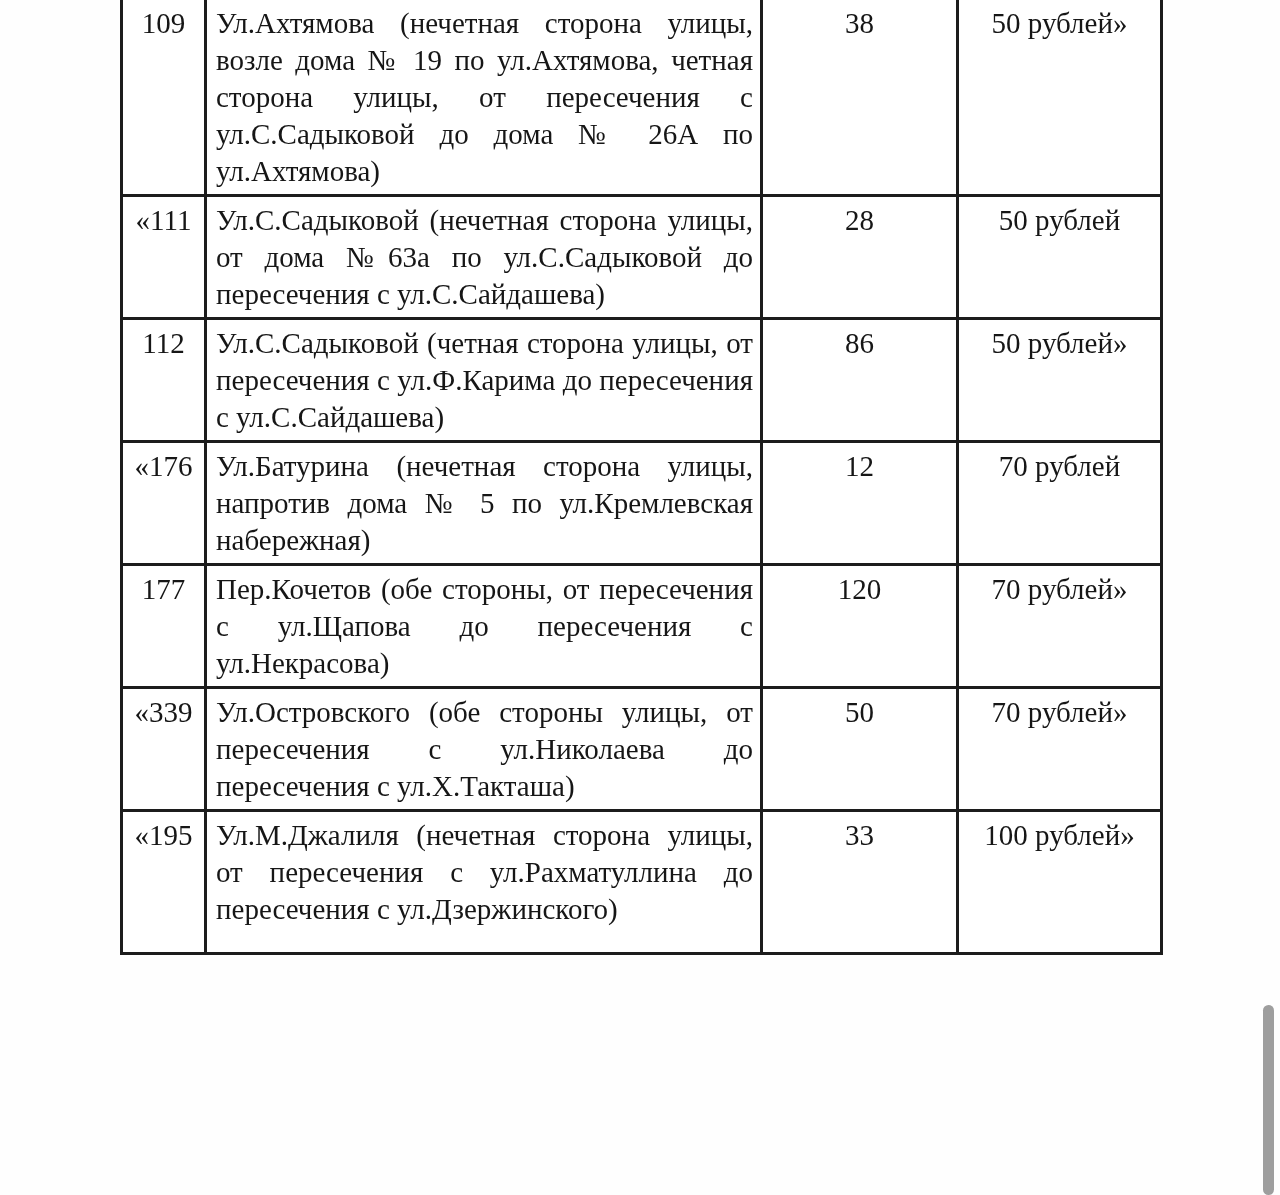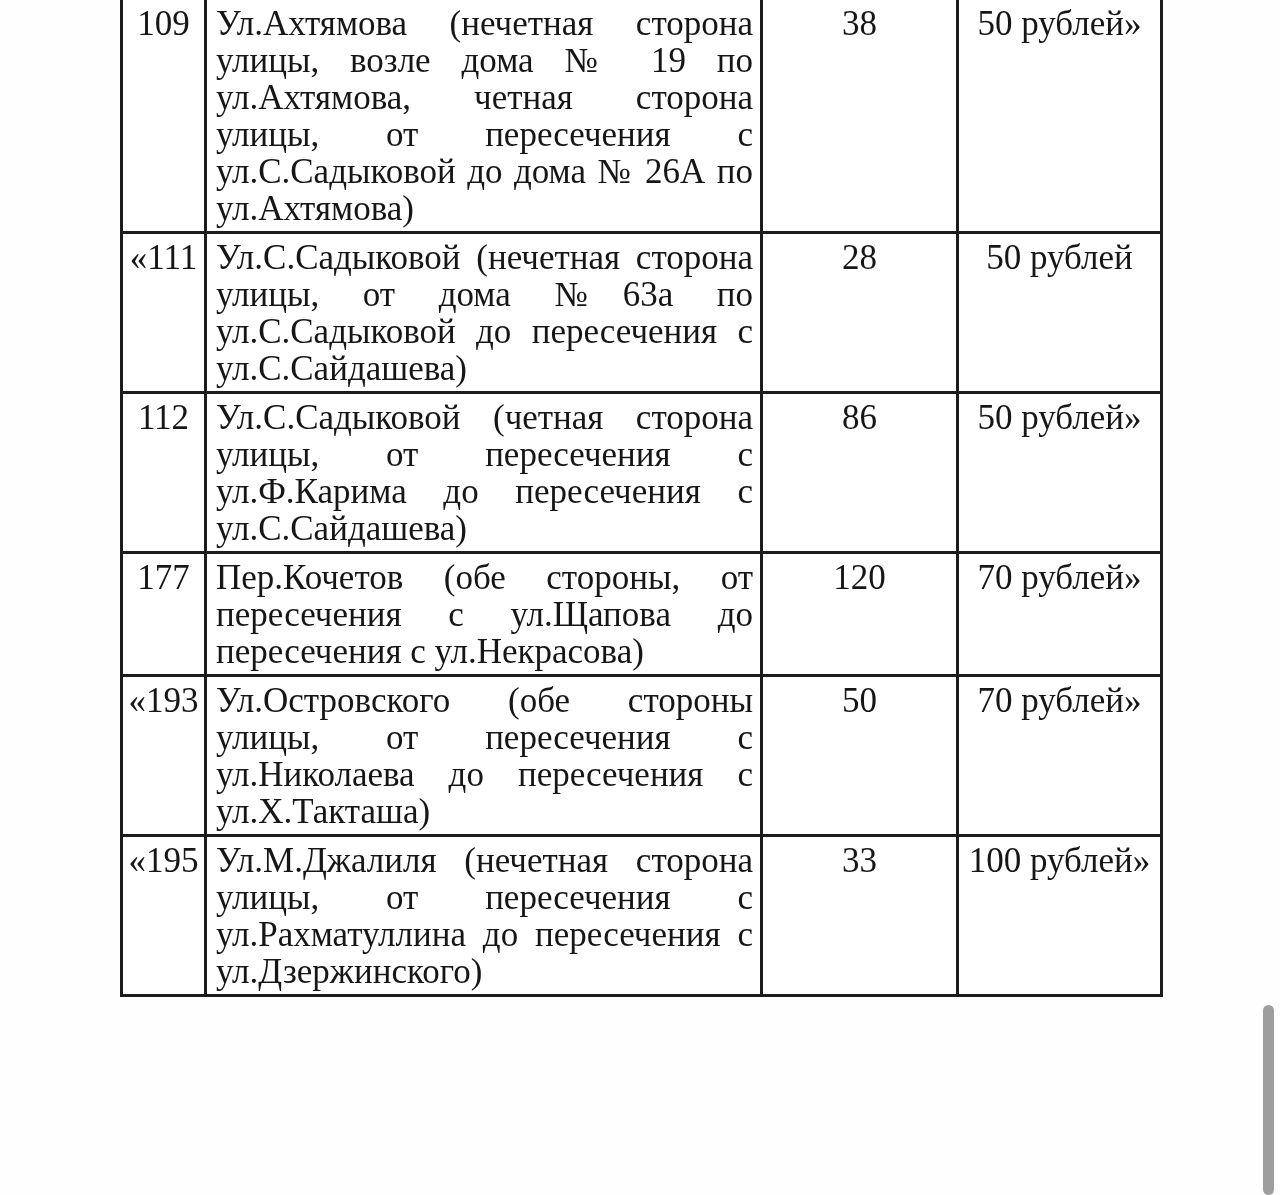--- a/index.html
+++ b/index.html
@@ -8,21 +8,21 @@
     --scrollbar:#9e9e9e;
   }
   html,body{margin:0;padding:0;background:#ffffff;}
   .page{
     position:relative;
     width:1280px;
     height:1195px;
     background:#fefefe;
     overflow:hidden;
     font-family:"Liberation Serif", serif;
-    font-size:35px;
+    font-size:29px;
     line-height:37px;
     color:var(--text);
   }
   table.doc-table{
     position:absolute;
     left:120px;
     top:0;
     width:1040px;
     border-collapse:collapse;
     table-layout:fixed;
@@ -86,27 +86,33 @@
           <td>28</td>
           <td>50 рублей</td>
         </tr>
         <tr>
           <td>112</td>
           <td>Ул.С.Садыковой (четная сторона улицы, от пересечения с ул.Ф.Карима до пересечения с ул.С.Сайдашева)</td>
           <td>86</td>
           <td>50 рублей»</td>
         </tr>
         <tr>
+          <td>«176</td>
+          <td>Ул.Батурина (нечетная сторона улицы, напротив дома № 5 по ул.Кремлевская набережная)</td>
+          <td>12</td>
+          <td>70 рублей</td>
+        </tr>
+        <tr>
           <td>177</td>
           <td>Пер.Кочетов (обе стороны, от пересечения с ул.Щапова до пересечения с ул.Некрасова)</td>
           <td>120</td>
           <td>70 рублей»</td>
         </tr>
         <tr>
-          <td>«193</td>
+          <td>«339</td>
           <td>Ул.Островского (обе стороны улицы, от пересечения с ул.Николаева до пересечения с ул.Х.Такташа)</td>
           <td>50</td>
           <td>70 рублей»</td>
         </tr>
         <tr>
           <td>«195</td>
           <td>Ул.М.Джалиля (нечетная сторона улицы, от пересечения с ул.Рахматуллина до пересечения с ул.Дзержинского)</td>
           <td>33</td>
           <td>100 рублей»</td>
         </tr>

